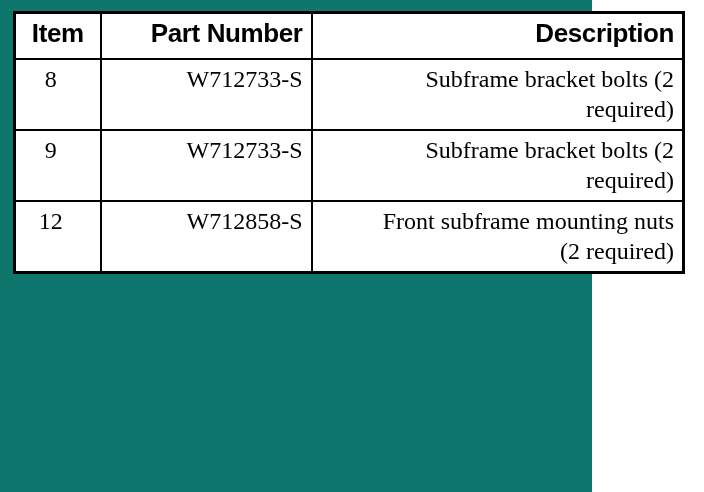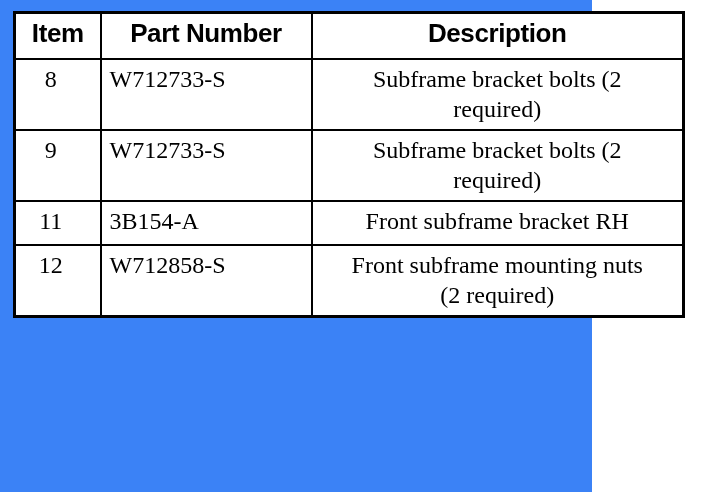--- a/index.html
+++ b/index.html
@@ -11,21 +11,21 @@
     width: 704px;
     height: 492px;
     overflow: hidden;
     font-family: "Liberation Serif", serif;
     color: #000000;
   }
   #page {
     position: relative;
     width: 592px;
     height: 492px;
-    background: #3b82f6;
+    background: #0f766e;
     text-decoration: underline;
   }
   .parts-table {
     position: absolute;
     left: 13px;
     top: 11px;
     width: 669px;
     border-collapse: collapse;
     border: 3px solid #000000;
     background: #ffffff;
@@ -43,21 +43,21 @@
 
   thead th {
     font-family: "Liberation Sans", sans-serif;
     font-weight: bold;
     font-size: 26px;
     line-height: 28px;
     letter-spacing: -0.4px;
     padding: 5px 8px 6px 8px;
     height: 33px;
     vertical-align: middle;
-    text-align: center;
+    text-align: right;
     white-space: nowrap;
   }
   thead th.th-item {
     text-align: center;
     padding-left: 4px;
     padding-right: 4px;
   }
 
   tbody td {
     font-family: "Liberation Serif", serif;
@@ -66,25 +66,25 @@
     line-height: 30px;
     padding: 4px 8px 5px 8px;
   }
   tbody td.cell-item {
     text-align: center;
     padding-right: 18px;
     padding-left: 4px;
     white-space: nowrap;
   }
   tbody td.cell-part {
-    text-align: left;
+    text-align: right;
     white-space: nowrap;
   }
   tbody td.cell-desc {
-    text-align: center;
+    text-align: right;
   }
   tr.row-tall td { height: 58px; }
   tr.row-short td { height: 33px; }
   .desc-line { display: block; }
 </style>
 </head>
 <body>
 
 <div id="page">
 
@@ -111,27 +111,20 @@
           </td>
         </tr>
         <tr class="row-tall">
           <td class="cell-item">9</td>
           <td class="cell-part">W712733-S</td>
           <td class="cell-desc">
             <span class="desc-line">Subframe bracket bolts (2</span>
             <span class="desc-line">required)</span>
           </td>
         </tr>
-        <tr class="row-short">
-          <td class="cell-item">11</td>
-          <td class="cell-part">3B154-A</td>
-          <td class="cell-desc">
-            <span class="desc-line">Front subframe bracket RH</span>
-          </td>
-        </tr>
         <tr class="row-tall">
           <td class="cell-item">12</td>
           <td class="cell-part">W712858-S</td>
           <td class="cell-desc">
             <span class="desc-line">Front subframe mounting nuts</span>
             <span class="desc-line">(2 required)</span>
           </td>
         </tr>
       </tbody>
   </table>

